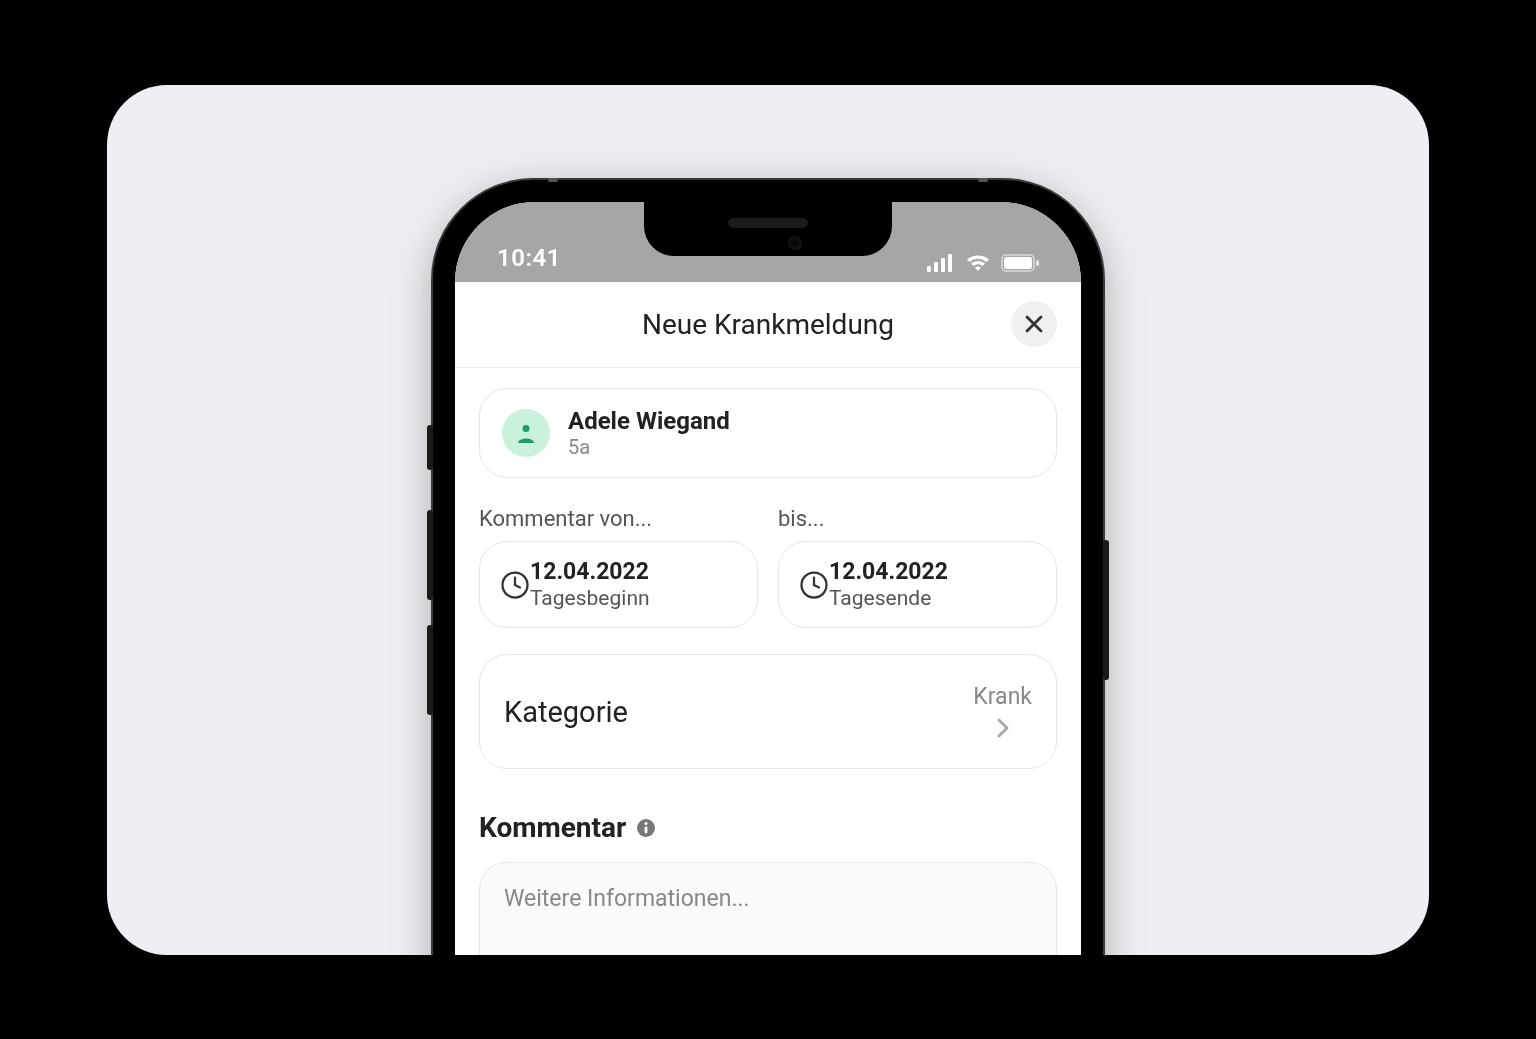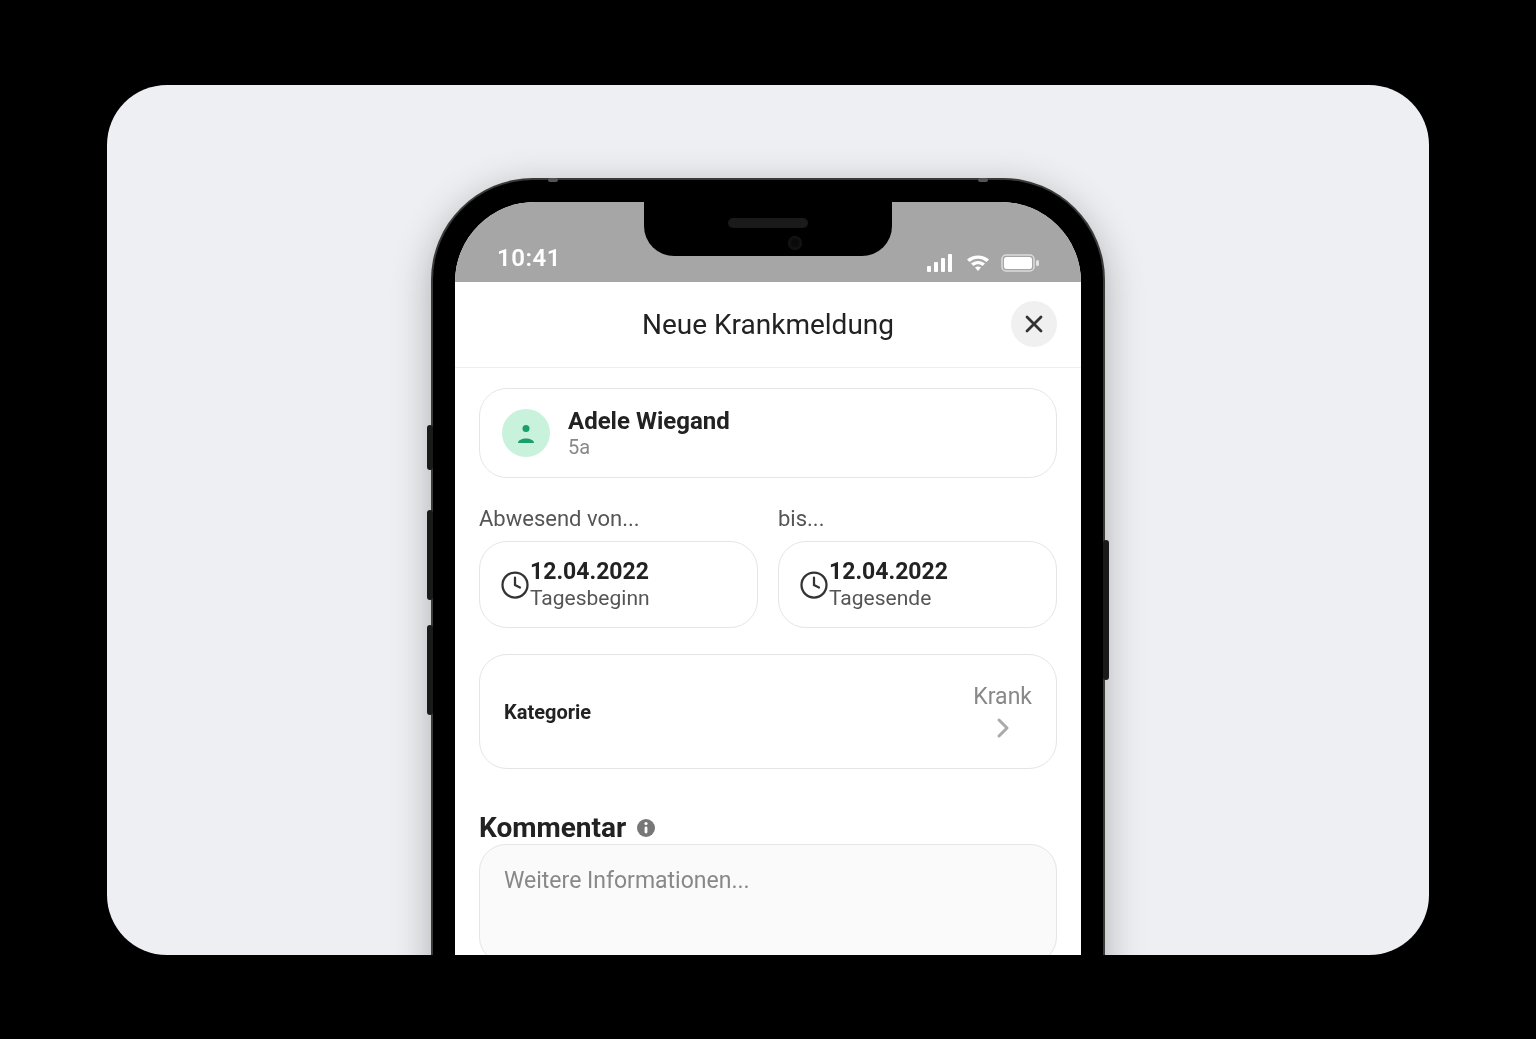--- a/index.html
+++ b/index.html
@@ -217,42 +217,43 @@
     }
     .cat-card {
       display: flex;
       align-items: center;
       justify-content: space-between;
       margin-top: 26px;
       padding: 28px 24px;
       cursor: pointer;
     }
     .cat-label {
-      font-size: 20px;
-      font-weight: 700;
+      font-size: 29px;
+      font-weight: 400;
       color: #222;
     }
     .cat-value {
       display: flex;
       align-items: center;
       gap: 6px;
       color: #888;
       font-size: 23px;
       flex-direction: column;
     }
     .section-title {
       margin-top: 42px;
       font-size: 28px;
       font-weight: 700;
       color: #222;
       display: flex;
       align-items: center;
       gap: 10px;
     }
     .textarea {
+      margin-top: 18px;
       border: 1.5px solid #e5e5e5;
       border-radius: 27px;
       background: #fafafa;
       min-height: 120px;
       padding: 22px 24px;
       font-size: 23px;
       color: #0c4a6e;
       width: 100%;
       resize: none;
       font-family: inherit;
@@ -324,21 +325,21 @@
             </div>
             <div class="person-info">
               <div class="name">Adele Wiegand</div>
               <div class="sub">5a</div>
             </div>
           </div>
 
           
           <div class="two-col">
             <div class="col">
-              <div class="col-label">Abwesend von...</div>
+              <div class="col-label">Kommentar von...</div>
               <div class="card date-card">
                 <svg width="30" height="30" viewBox="0 0 24 24">
                   <circle cx="12" cy="12" r="10" stroke="#333" stroke-width="1.8" fill="none"></circle>
                   <path d="M12 6 V12 L16 14" stroke="#333" stroke-width="1.8" fill="none" stroke-linecap="round"></path>
                 </svg>
                 <div class="date-text">
                   <div class="d1">12.04.2022</div>
                   <div class="d2">Tagesbeginn</div>
                 </div>
               </div>

